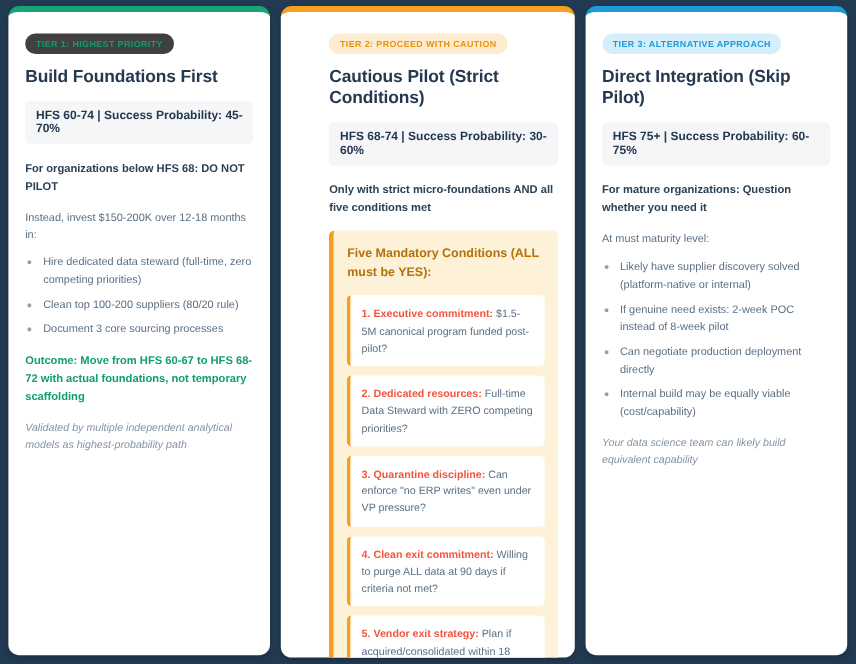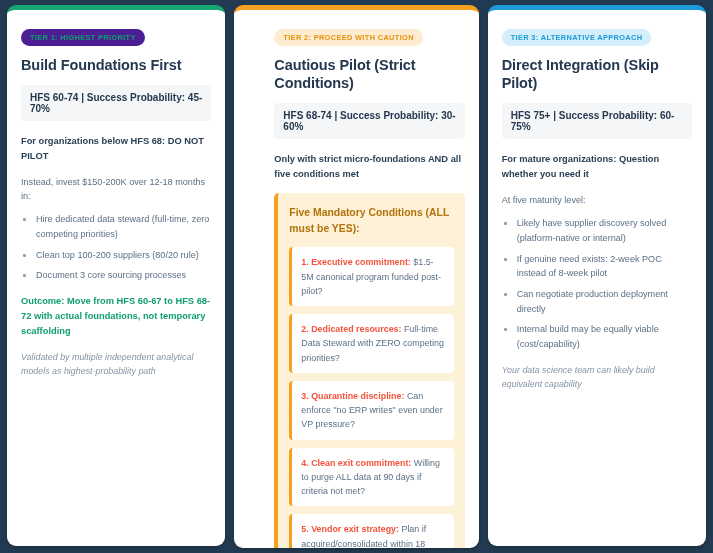--- a/index.html
+++ b/index.html
@@ -41,21 +41,21 @@
 
   .badge {
     display: inline-block;
     border-radius: 11px;
     padding: 4px 9px 4px 9px;
     font-size: 7.4px;
     font-weight: bold;
     letter-spacing: 0.35px;
     margin-bottom: 10px;
   }
-  .badge-green  { background: #4c1d95; color: #0f9e6c; }
+  .badge-green  { background: #404040; color: #0f9e6c; }
   .badge-orange { background: #fdecd0; color: #e8920f; }
   .badge-blue   { background: #d4eefb; color: #1a9ad9; }
 
   .card-title {
     font-size: 14.5px;
     font-weight: bold;
     color: #24384f;
     line-height: 1.25;
     margin-bottom: 11px;
     letter-spacing: -0.1px;
@@ -206,21 +206,21 @@
     </div>
 
     
   </section>
 
   <section class="card card-3">
     <span class="badge badge-blue">TIER 3: ALTERNATIVE APPROACH</span>
     <h2 class="card-title">Direct Integration (Skip Pilot)</h2>
     <div class="stat-bar">HFS 75+ | Success Probability: 60-75%</div>
     <p class="lead">For mature organizations: Question whether you need it</p>
-    <p class="sub">At five maturity level:</p>
+    <p class="sub">At must maturity level:</p>
     <ul class="bullets">
       <li>Likely have supplier discovery solved (platform-native or internal)</li>
       <li>If genuine need exists: 2-week POC instead of 8-week pilot</li>
       <li>Can negotiate production deployment directly</li>
       <li>Internal build may be equally viable (cost/capability)</li>
     </ul>
     <p class="note">Your data science team can likely build equivalent capability</p>
   </section>
 
 </div>

